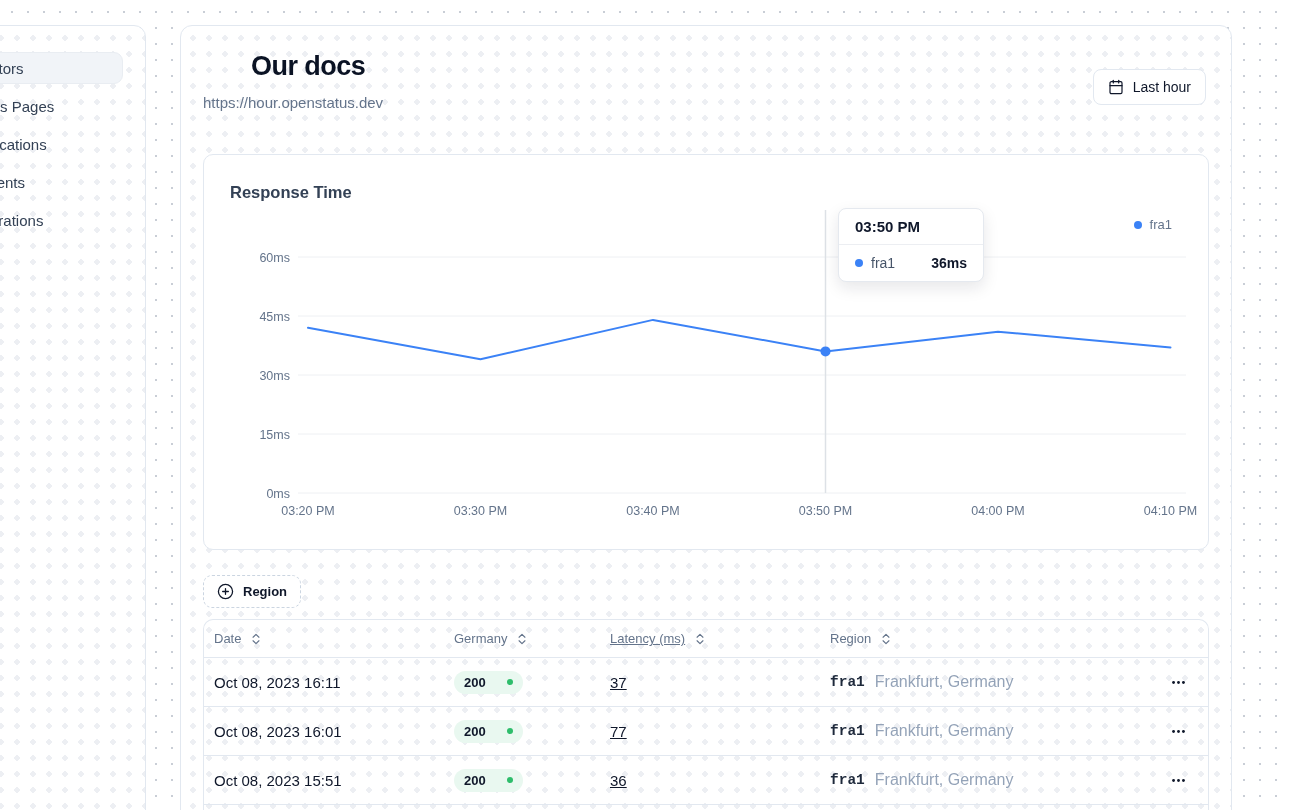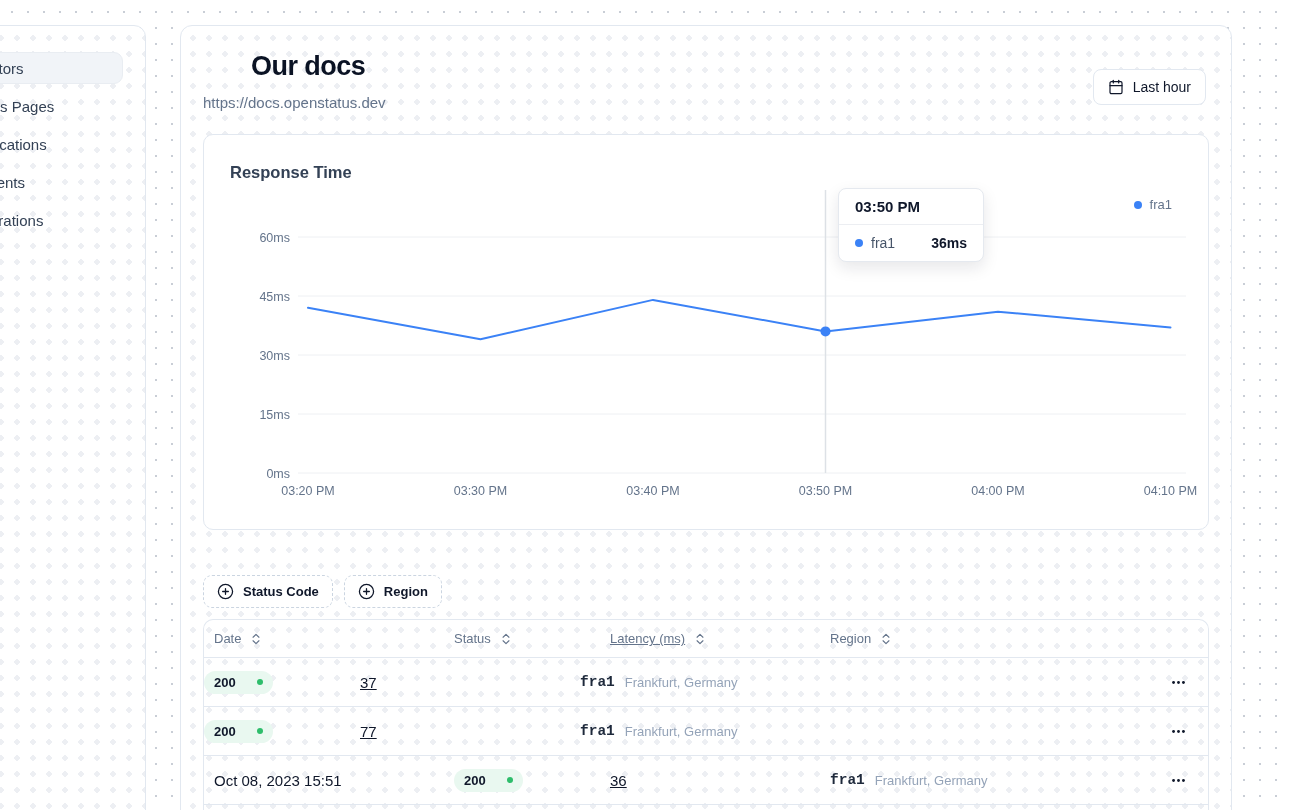--- a/index.html
+++ b/index.html
@@ -40,21 +40,21 @@
   .page-url { position:absolute; left:22px; top:68px; font-size:15px; color:#64748b; }
   .range-btn {
     position:absolute; right:25px; top:25px; height:36px;
     display:inline-flex; align-items:center; gap:9px; padding:0 14px;
     background:#fff; border:1px solid #e2e8f0; border-radius:8px;
     font-size:14px; font-weight:500; color:#0f172a; cursor:pointer;margin-top:18px;
   }
   .range-btn svg { stroke:#0f172a; }
   
   .chart-card {
-    position:absolute; left:22px; top:108px; width:1006px; height:396px;
+    position:absolute; left:22px; top:128px; width:1006px; height:396px;
     background:#fff; border:1px solid #e2e8f0; border-radius:10px;
   }
   .chart-title { position:absolute; left:26px; top:28px; font-size:16.5px; font-weight:600; color:#334155; }
   .chart-legend { position:absolute; right:36px; top:62px; display:flex; align-items:center; gap:8px; }
   .legend-dot { width:8px; height:8px; border-radius:50%; }
   .legend-label { font-size:13px; color:#64748b; }
   #chart-svg { position:absolute; left:0; top:0; }
   #chart-svg text { font-family:"Liberation Sans", sans-serif; font-size:12.5px; fill:#64748b; }
   .chart-tooltip {
     position:absolute; left:634px; top:53px; width:146px; z-index:5;
@@ -88,21 +88,21 @@
   .col-latency { width:220px;text-decoration:underline; }
   .col-region { flex:1; display:flex; align-items:center; gap:10px; }
   .col-actions { width:56px; display:flex; justify-content:flex-end; padding-right:18px; }
   .thead .col-region { gap:8px; }
   .status-badge {
     display:inline-flex; align-items:center; gap:21px; padding:4px 10px;
     background:#e9f8f0; border-radius:999px; font-size:13px; font-weight:700; color:#0f172a;
   }
   .status-dot { width:6px; height:6px; border-radius:50%; }
   .region-code { font-family:"Liberation Mono", monospace; font-size:14.5px; font-weight:700; color:#1e293b; }
-  .region-name { font-size:13px; color:#94a3b8; }
+  .region-name { font-size:16px; color:#94a3b8; }
   .row-menu-btn { width:24px; height:24px; border:none; background:transparent; cursor:pointer; display:flex; align-items:center; justify-content:center; }
   .partial-row { height:6px; }
 </style>
 </head>
 <body>
 
 <aside class="sidebar dotted-card">
   <nav>
     <div class="nav-item active">
       <span>Monitors</span>
@@ -118,21 +118,21 @@
     </div>
     <div class="nav-item">
       <span>Integrations</span>
     </div>
   </nav>
 </aside>
 
 <main class="main-card dotted-card">
 
   <h1 class="page-title">Our docs</h1>
-  <div class="page-url">https://docs.openstatus.dev</div>
+  <div class="page-url">https://hour.openstatus.dev</div>
 
   <button class="range-btn">
     <span style="display:flex;">
       <svg width="16" height="16" viewBox="0 0 24 24" fill="none" stroke-width="1.8" stroke-linecap="round" stroke-linejoin="round">
         <path d="M8 2v4"></path>
           <path d="M16 2v4"></path>
           <rect width="18" height="18" x="3" y="4" rx="2"></rect>
           <path d="M3 10h18"></path>
       </svg>
     </span>
@@ -181,45 +181,35 @@
 
   <div class="filters">
     <button class="filter-btn">
       <span style="display:flex;">
         <svg width="17" height="17" viewBox="0 0 24 24" fill="none" stroke-width="1.8" stroke-linecap="round">
           <circle cx="12" cy="12" r="10"></circle>
             <path d="M8 12h8"></path>
             <path d="M12 8v8"></path>
         </svg>
       </span>
-      <span>Status Code</span>
-    </button>
-    <button class="filter-btn">
-      <span style="display:flex;">
-        <svg width="17" height="17" viewBox="0 0 24 24" fill="none" stroke-width="1.8" stroke-linecap="round">
-          <circle cx="12" cy="12" r="10"></circle>
-            <path d="M8 12h8"></path>
-            <path d="M12 8v8"></path>
-        </svg>
-      </span>
       <span>Region</span>
     </button>
   </div>
 
   <div class="data-table">
     <div class="thead">
       <div class="th col-date">
         <span>Date</span>
         <svg width="14" height="14" viewBox="0 0 24 24" fill="none" stroke-width="2" stroke-linecap="round" stroke-linejoin="round">
             <path d="m7 15 5 5 5-5"></path>
             <path d="m7 9 5-5 5 5"></path>
           </svg>
       </div>
       <div class="th col-status">
-        <span>Status</span>
+        <span>Germany</span>
         <svg width="14" height="14" viewBox="0 0 24 24" fill="none" stroke-width="2" stroke-linecap="round" stroke-linejoin="round">
             <path d="m7 15 5 5 5-5"></path>
             <path d="m7 9 5-5 5 5"></path>
           </svg>
       </div>
       <div class="th col-latency">
         <span>Latency (ms)</span>
         <svg width="14" height="14" viewBox="0 0 24 24" fill="none" stroke-width="2" stroke-linecap="round" stroke-linejoin="round">
             <path d="m7 15 5 5 5-5"></path>
             <path d="m7 9 5-5 5 5"></path>
@@ -229,20 +219,21 @@
         <span>Region</span>
         <svg width="14" height="14" viewBox="0 0 24 24" fill="none" stroke-width="2" stroke-linecap="round" stroke-linejoin="round">
             <path d="m7 15 5 5 5-5"></path>
             <path d="m7 9 5-5 5 5"></path>
           </svg>
       </div>
       <div class="col-actions"></div>
     </div>
 
     <div class="trow">
+      <div class="col-date">Oct 08, 2023 16:11</div>
       <div class="col-status">
         <span class="status-badge" style="background: rgb(233, 248, 240);">
           <span>200</span>
           <span class="status-dot status-dot-ok" style="background: rgb(46, 189, 107);"></span>
         </span>
       </div>
       <div class="col-latency">37</div>
       <div class="col-region">
         <span class="region-code">fra1</span>
         <span class="region-name">Frankfurt, Germany</span>
@@ -252,20 +243,21 @@
           <svg width="17" height="17" viewBox="0 0 24 24" fill="#0f172a">
               <circle cx="5" cy="12" r="2"></circle>
               <circle cx="12" cy="12" r="2"></circle>
               <circle cx="19" cy="12" r="2"></circle>
             </svg>
         </button>
       </div>
     </div>
 
     <div class="trow">
+      <div class="col-date">Oct 08, 2023 16:01</div>
       <div class="col-status">
         <span class="status-badge" style="background: rgb(233, 248, 240);">
           <span>200</span>
           <span class="status-dot status-dot-ok" style="background: rgb(46, 189, 107);"></span>
         </span>
       </div>
       <div class="col-latency">77</div>
       <div class="col-region">
         <span class="region-code">fra1</span>
         <span class="region-name">Frankfurt, Germany</span>

